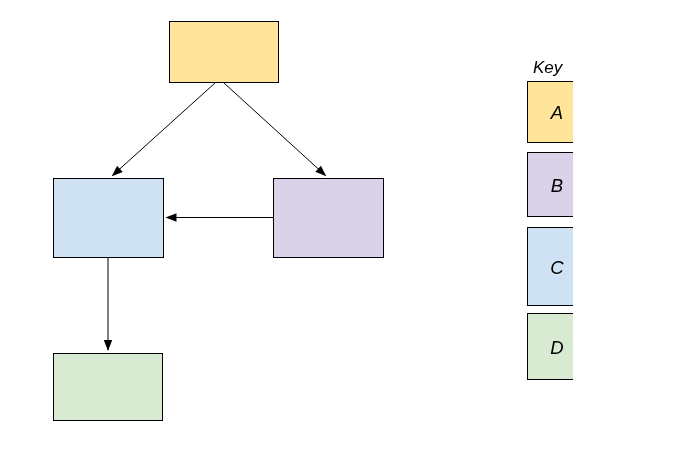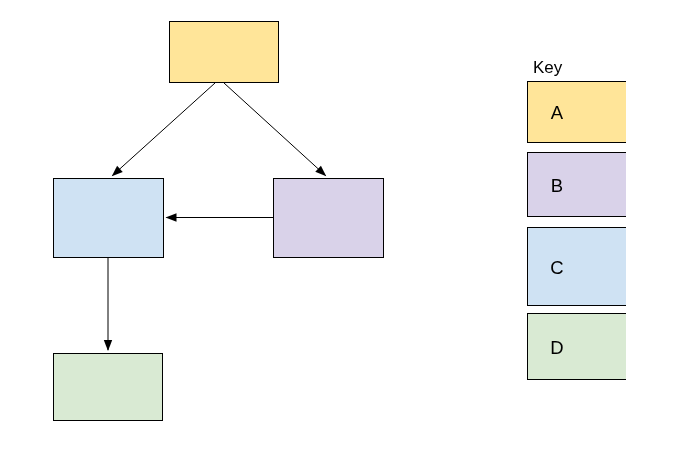--- a/index.html
+++ b/index.html
@@ -2,24 +2,25 @@
 <html><head>
 <meta charset="utf-8">
 <style>
   html, body {
     margin: 0;
     padding: 0;
     background: #ffffff;
   }
   .canvas {
     position: relative;
-    width: 626px;
+    width: 573px;
     height: 474px;
     background: #ffffff;
     overflow: hidden;
+    font-style: italic;
   }
   svg {
     display: block;
     font-family: "Liberation Sans", sans-serif;
   }
   .node-rect, .key-rect {
     stroke: #000000;
     stroke-width: 1;
   }
   .edge {

